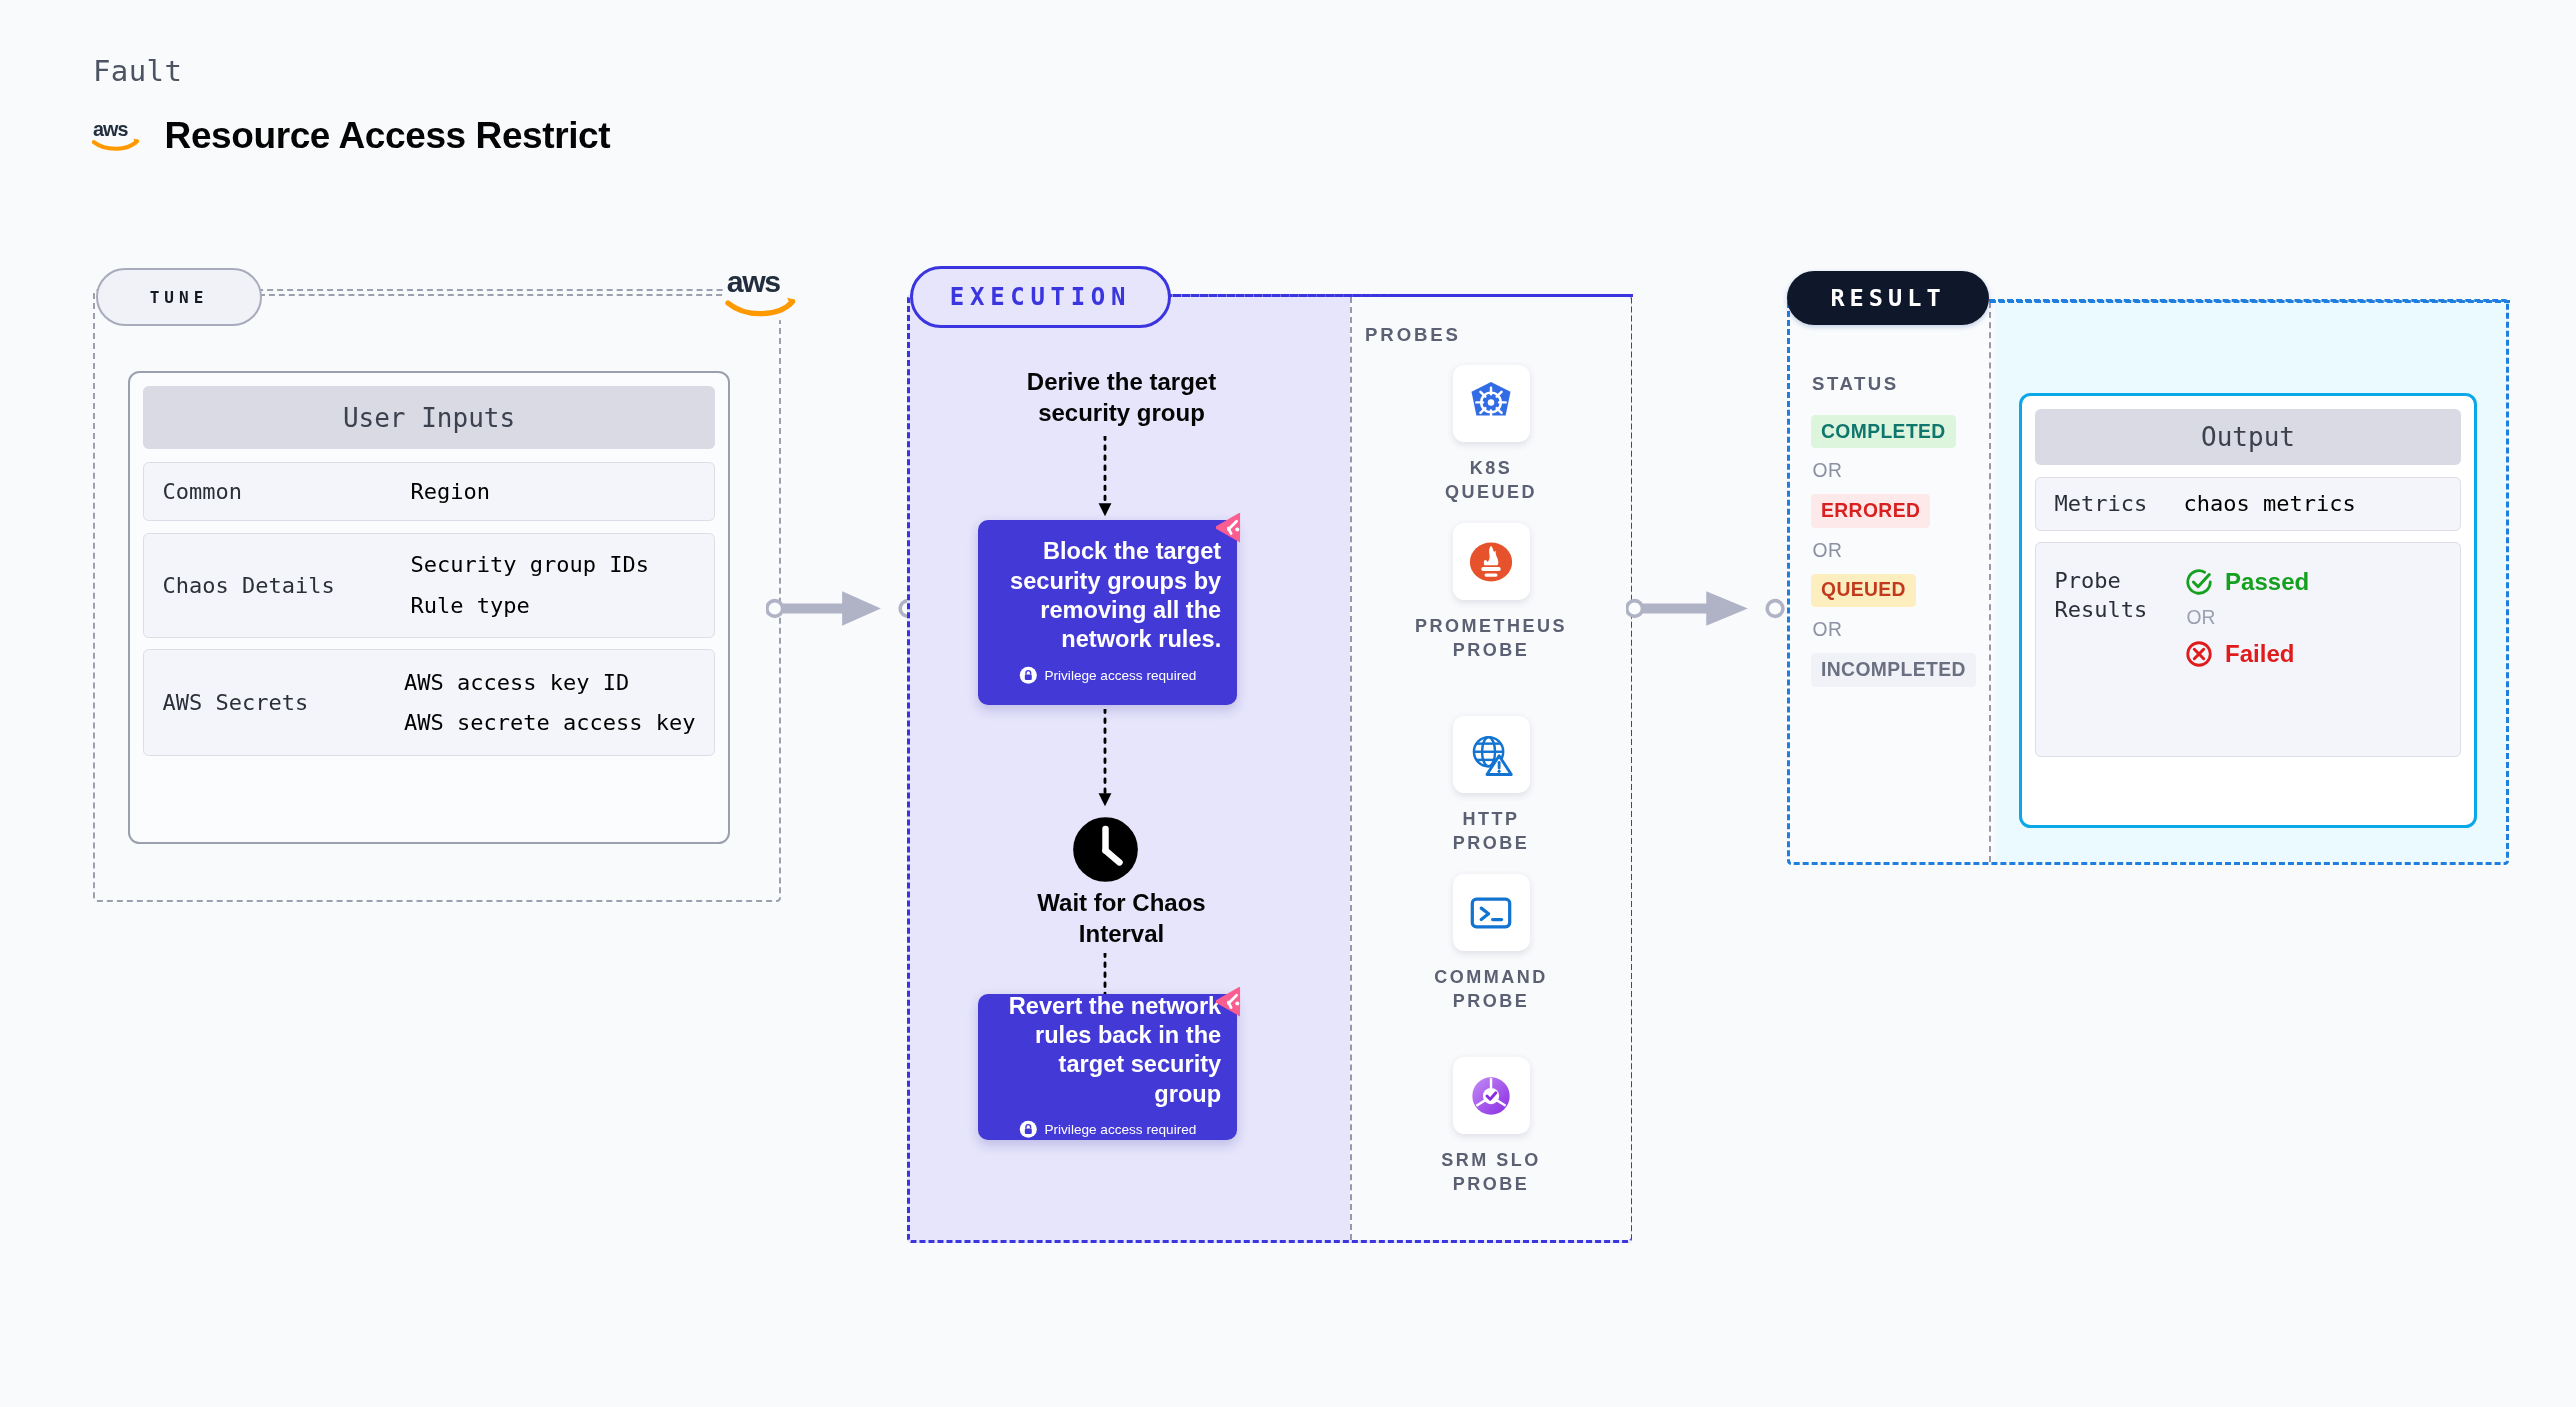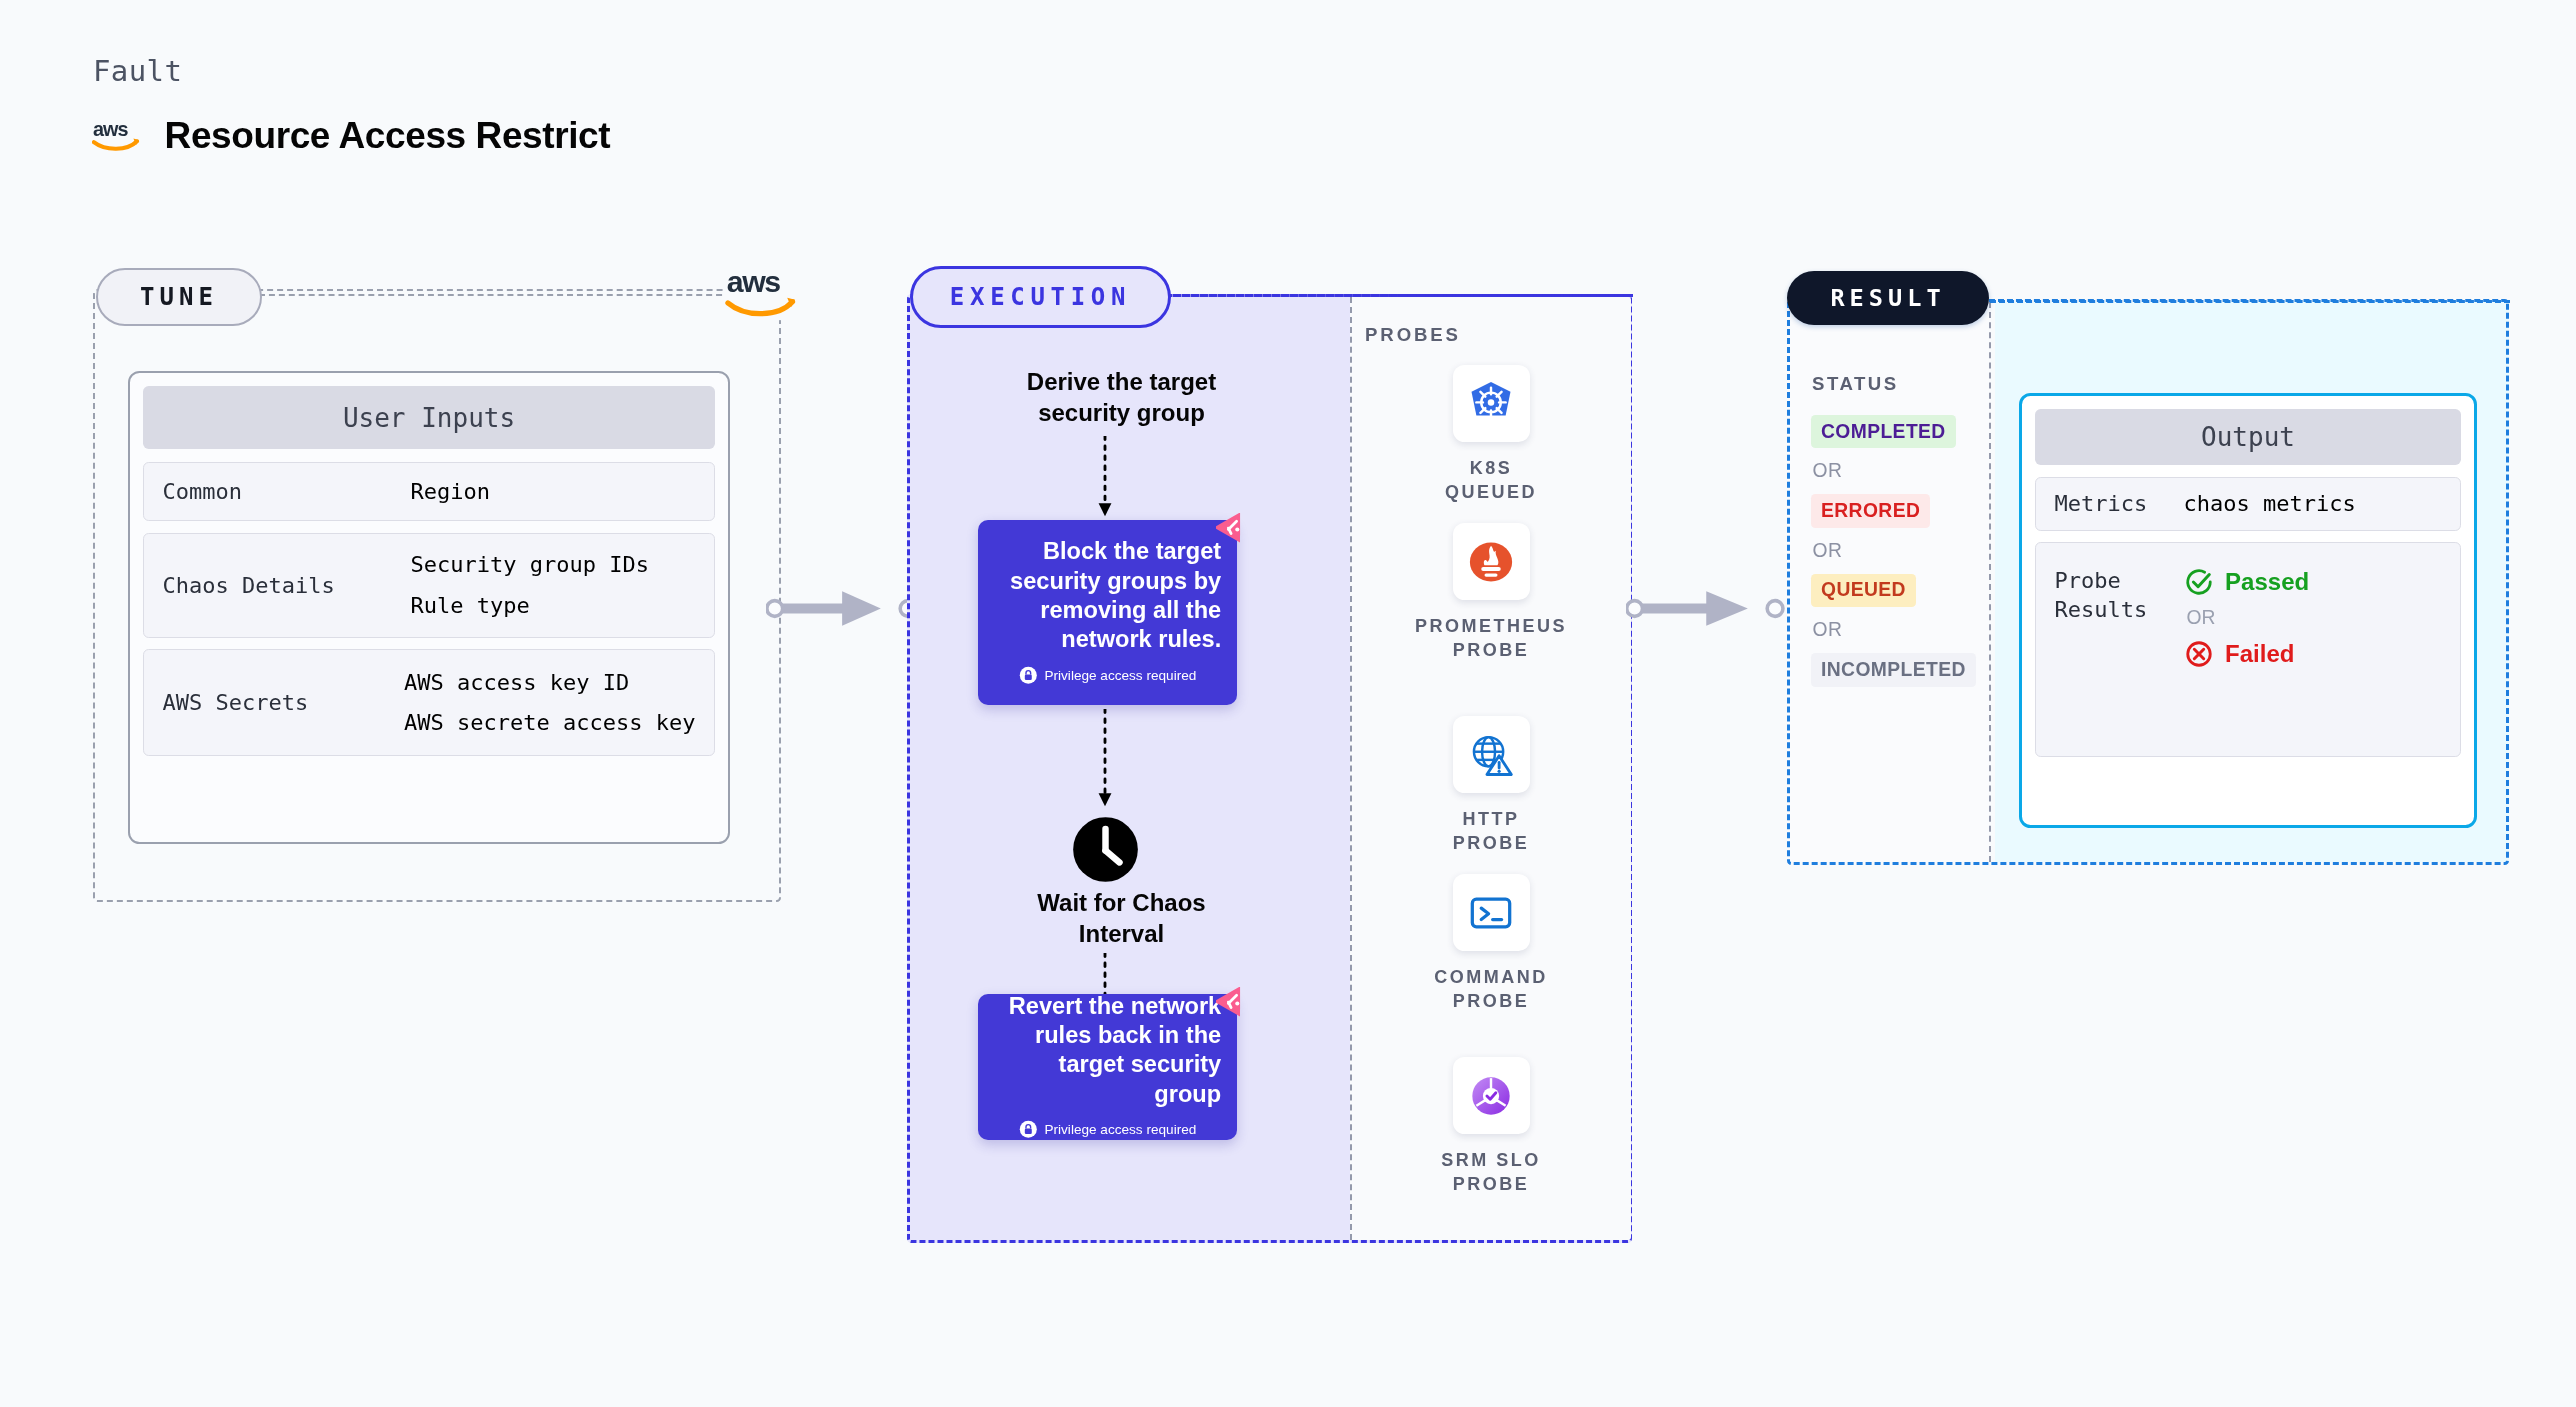--- a/index.html
+++ b/index.html
@@ -48,21 +48,21 @@
 
   
   #tune-box {
     left: 93px; top: 289px; width: 688px; height: 613px;
     border: 2.9px dashed #9aa0ae;
     background: transparent;
   }
   #tune-badge {
     left: 96px; top: 268px; width: 162px; height: 54px;
     background: #f1f2f7; border: 2.9px solid #a8abbb; color: #151922;
-    font-size: 24px; letter-spacing: 5px;
+    font-size: 16px; letter-spacing: 5px;
   }
   #tune-dash-line {
     position: absolute; left: 259px; top: 294px; width: 473px; height: 0;
     border-top: 2.9px dashed #9aa0ae;
   }
   #aws-logo-tune { position: absolute; left: 724px; top: 264px; width: 79px; height: 57px; }
 
   .card-outer {
     position: absolute;
     box-sizing: border-box;
@@ -462,21 +462,21 @@
 </svg>
 
 <div id="result-inner"></div>
 <div id="status-col"></div>
 <div id="result-box" class="dashed-box"></div>
 <div id="result-dash-line"></div>
 <div id="result-badge" class="stage-badge">RESULT</div>
 
 <div id="status-title">STATUS</div>
 <div class="status-stack">
-  <div><span class="status-badge" style="background:#ddf5dd; color:#4c1d95;">COMPLETED</span></div>
+  <div><span class="status-badge" style="background:#ddf5dd; color:#0f766e;">COMPLETED</span></div>
   <div class="or-text">OR</div>
   <div><span class="status-badge" style="background:#fde9e9; color:#d92020;">ERRORED</span></div>
   <div class="or-text">OR</div>
   <div><span class="status-badge" style="background:#fdeec0; color:#c23a1e;">QUEUED</span></div>
   <div class="or-text">OR</div>
   <div><span class="status-badge" style="background:#f1f2f7; color:#6a7082;">INCOMPLETED</span></div>
 </div>
 
 <div id="output-card">
   <div id="output-head" class="card-header">Output</div>

